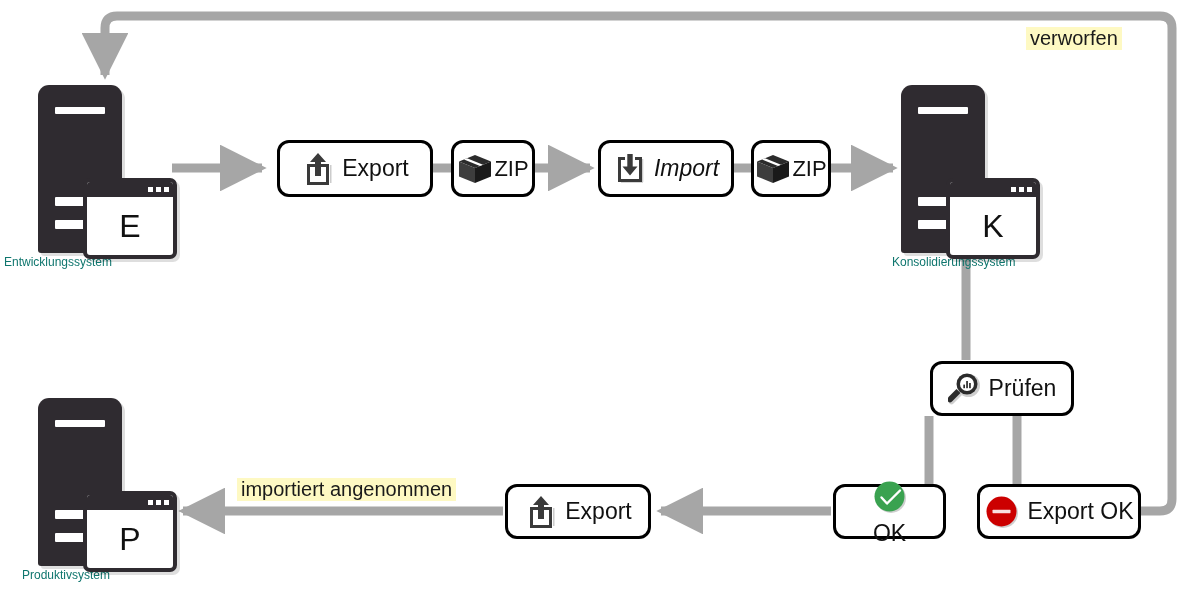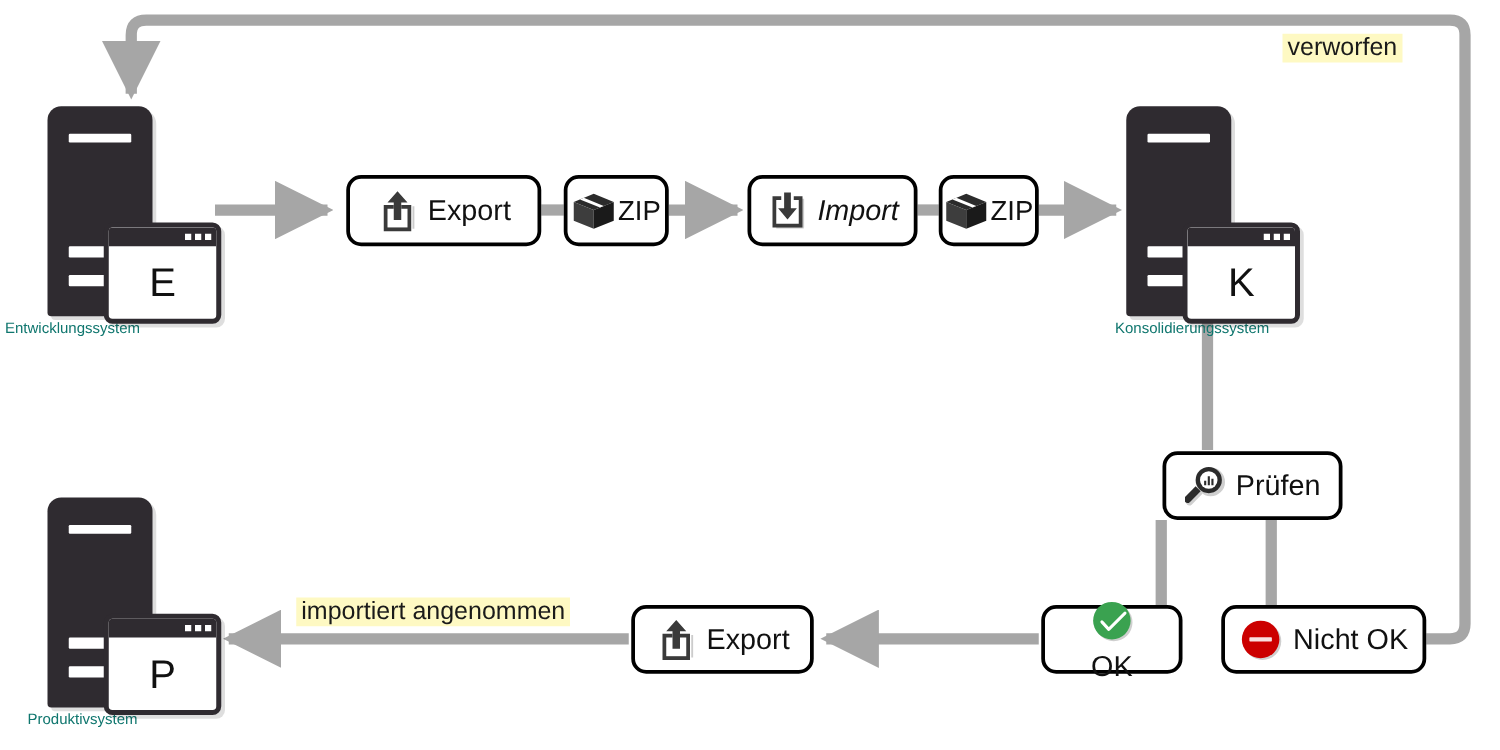--- a/index.html
+++ b/index.html
@@ -255,21 +255,21 @@
     </svg>
     <span class="lbl">OK</span>
   </div>
 
   <div class="node" style="left:977px; top:484px; width:164px; height:55px;">
     <svg class="icn dot" viewBox="0 0 36 36">
       <circle cx="19" cy="19" r="15" fill="#cfcfcf"></circle>
       <circle cx="17.5" cy="17.5" r="15" fill="#cc0000"></circle>
       <rect x="8.5" y="15.8" width="18" height="3.4" rx="0.6" fill="#ffffff" opacity="0.88"></rect>
     </svg>
-    <span class="lbl">Nicht OK</span>
+    <span class="lbl">Export OK</span>
   </div>
 
   <div class="node" style="left:505px; top:484px; width:146px; height:55px;">
     <svg class="icn export" viewBox="0 0 34 34">
       <path d="M7 30 h20 v1.5 h-20 z" fill="#cccccc"></path>
       <path d="M29 31 v-18 h1.5 v18 z" fill="#cccccc"></path>
       <path d="M6 12 h8 v3 h-5 v15 h16 v-15 h-5 v-3 h8 v21 h-22 z" fill="#3a3a3a"></path>
       <path d="M17 1 l8 9 h-5 v14 h-6 v-14 h-5 z" fill="#3a3a3a"></path>
     </svg>
     <span class="lbl">Export</span>

